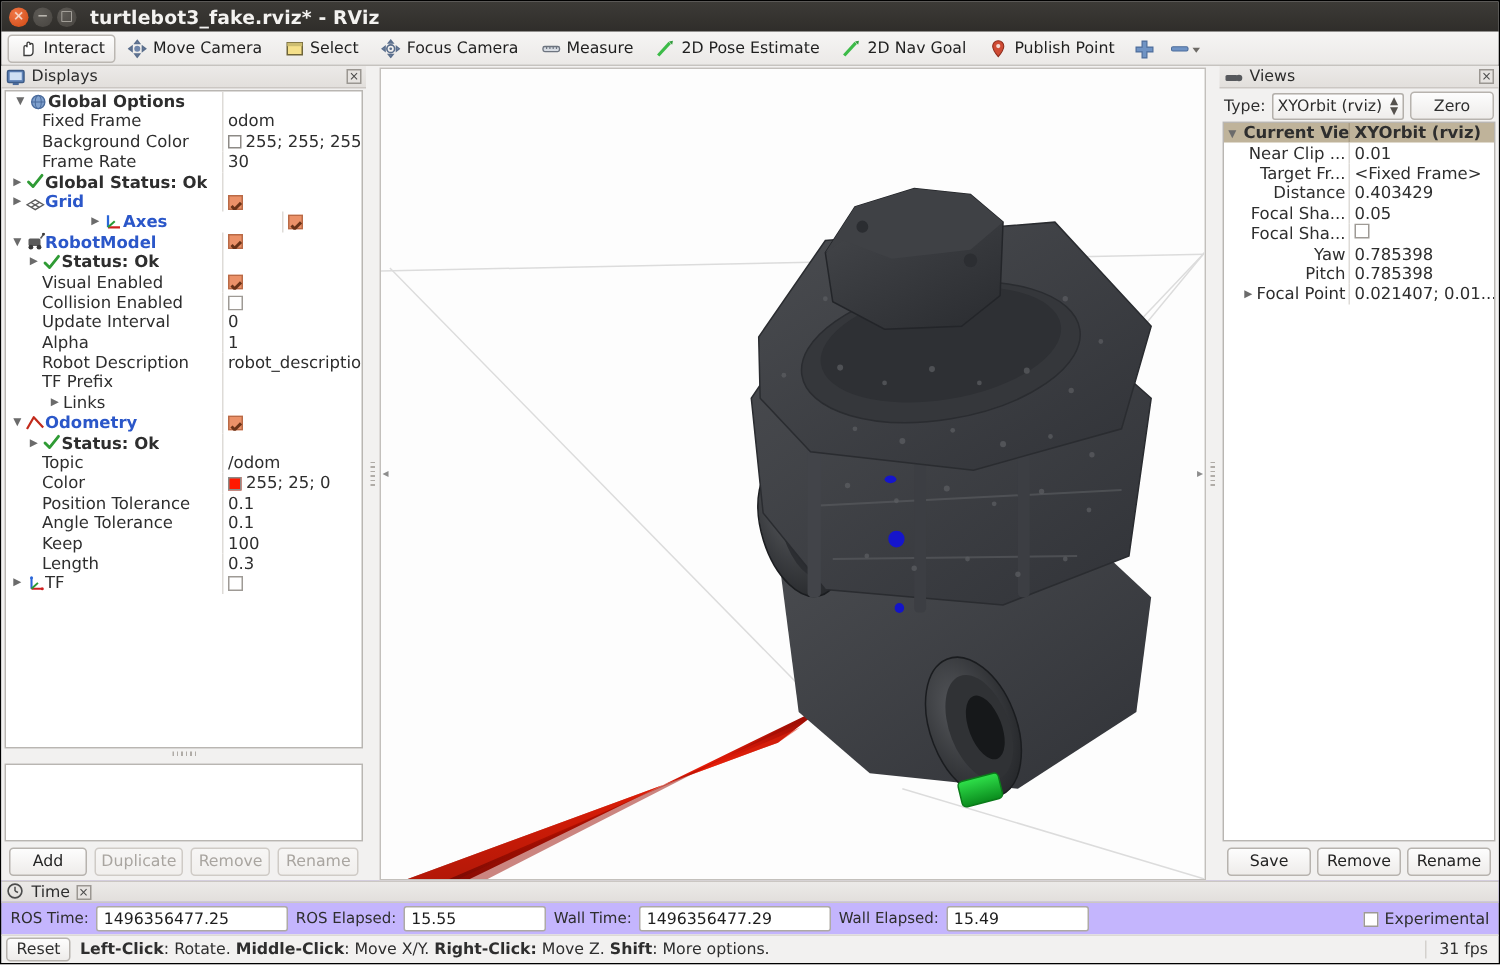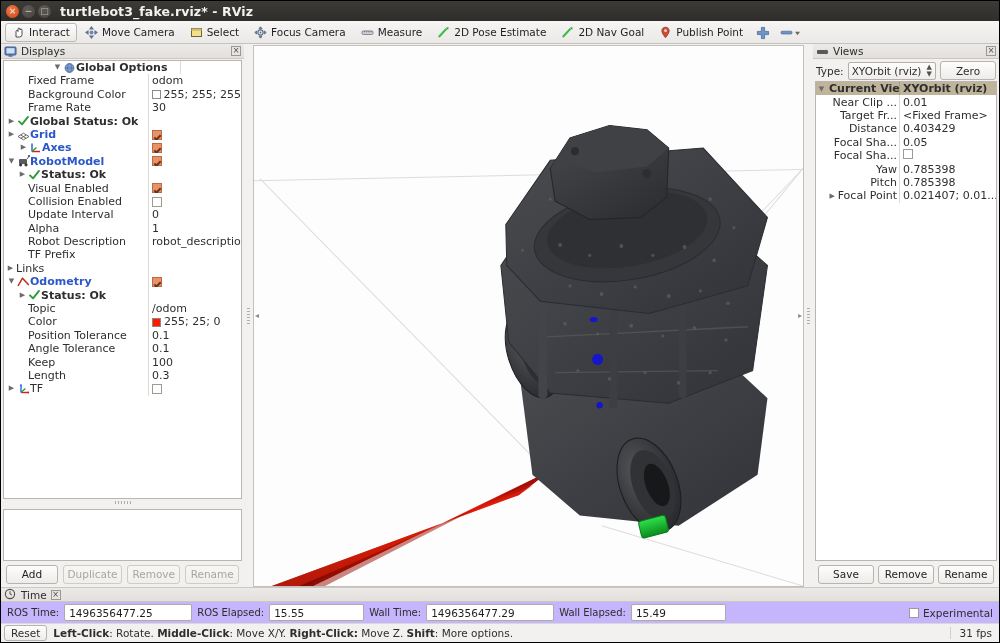--- a/index.html
+++ b/index.html
@@ -253,21 +253,21 @@
             <rect x="1" y="2" width="11" height="8" rx="1" fill="#5f83b8" stroke="#3d5b86"></rect>
             <rect x="2.5" y="3.2" width="8" height="5.2" fill="#cfe0f3"></rect>
             <rect x="4.5" y="10.2" width="4" height="1.5" fill="#4a6a9b"></rect>
           </svg>
         </span>
         <span class="ptx">Displays</span>
         <span class="pclose">×</span>
       </div>
       <div class="tree-wrap" id="displays-tree">
           <div class="trow">
-            <div class="c1" style="padding-left: 16px; margin-left: 32px;">
+            <div class="c1" style="padding-left: 4px;">
               <span class="arrow open"></span>
               <span class="tico" style="width: 13px; flex-basis: 13px; height: 12px;">
                 <svg width="13" height="12" viewBox="0 0 13 12">
                   <circle cx="6.5" cy="6" r="4.4" fill="#7fa0cd" stroke="#4a6b9c" stroke-width="0.9"></circle>
                   <ellipse cx="6.5" cy="6" rx="2" ry="4.4" fill="none" stroke="#4a6b9c" stroke-width="0.7"></ellipse>
                   <line x1="2.1" y1="6" x2="10.9" y2="6" stroke="#4a6b9c" stroke-width="0.7"></line>
                 </svg>
               </span>
               <span class="lbl bold">Global Options</span>
             </div>
@@ -329,21 +329,21 @@
                   </g>
                 </svg>
               </span>
               <span class="lbl blue">Grid</span>
             </div>
             <div class="c2">
               <span class="cbox on"></span>
             </div>
           </div>
           <div class="trow">
-            <div class="c1" style="padding-left: 14px;">
+            <div class="c1" style="padding-left: 14px; margin-left: 40px;">
               <span class="arrow closed"></span>
               <span class="tico" style="width: 13px; flex-basis: 13px; height: 12px;">
                 <svg width="13" height="12" viewBox="0 0 13 12">
                   <line x1="3" y1="9.5" x2="3" y2="1.5" stroke="#2a66d8" stroke-width="1.5"></line>
                   <line x1="3" y1="9.5" x2="11" y2="9.5" stroke="#cf2020" stroke-width="1.5"></line>
                   <line x1="3" y1="9.5" x2="7.5" y2="5.5" stroke="#2a9b35" stroke-width="1.4"></line>
                 </svg>
               </span>
               <span class="lbl blue">Axes</span>
             </div>
@@ -431,21 +431,21 @@
           <div class="trow">
             <div class="c1" style="padding-left: 13px;">
               <span class="arrow"></span>
               <span class="lbl">TF Prefix</span>
             </div>
             <div class="c2">
               <span></span>
             </div>
           </div>
           <div class="trow">
-            <div class="c1" style="padding-left: 1px;">
+            <div class="c1" style="padding-left: 27px;">
               <span class="arrow closed"></span>
               <span class="lbl">Links</span>
             </div>
             <div class="c2">
               <span></span>
             </div>
           </div>
           <div class="trow">
             <div class="c1" style="padding-left: 2px;">
               <span class="arrow open"></span>

